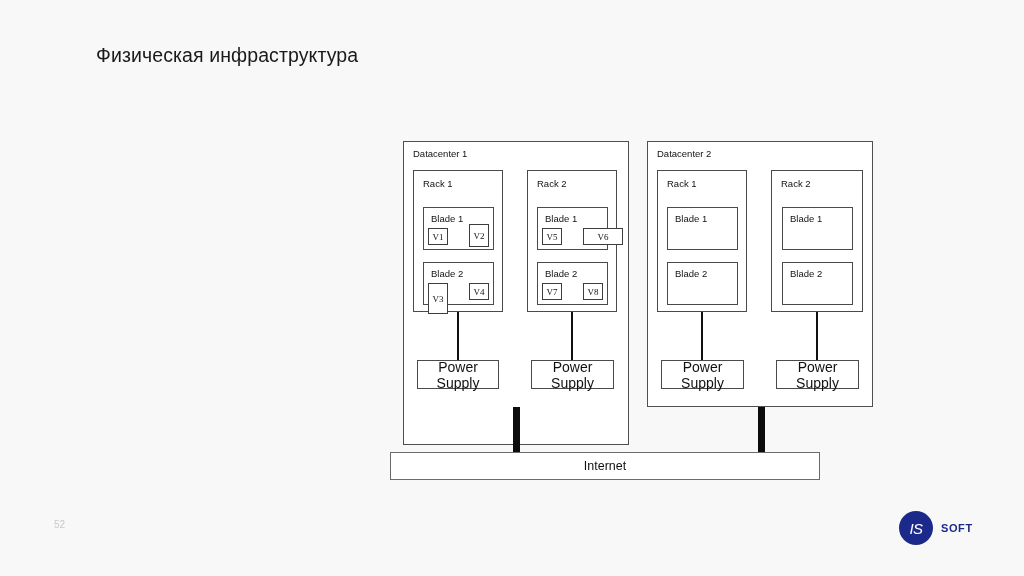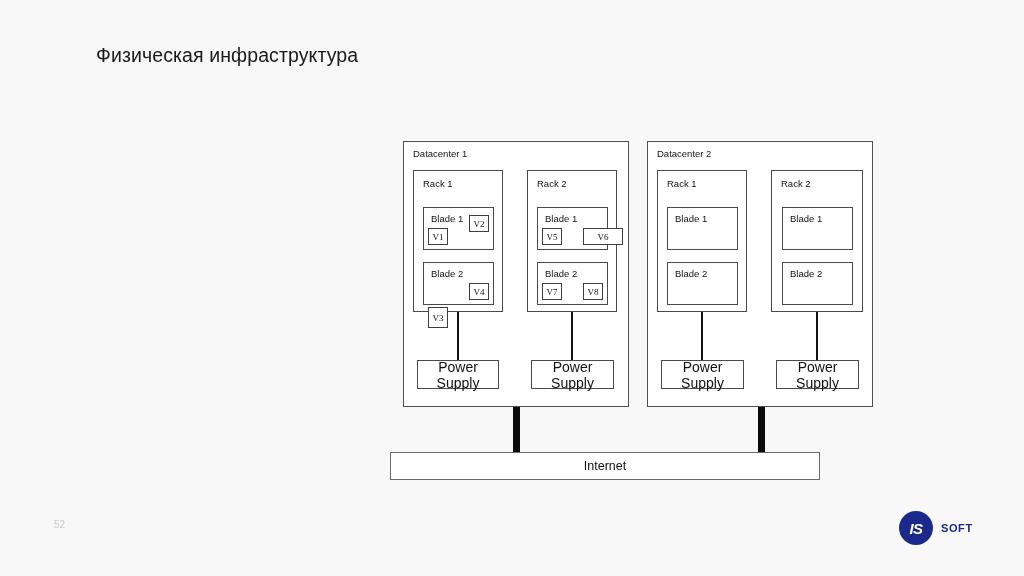--- a/index.html
+++ b/index.html
@@ -140,61 +140,61 @@
   }
   .logo-circle-text {
     position: absolute;
     left: 0;
     right: 0;
     top: 50%;
     transform: translateY(-50%);
     text-align: center;
     color: #ffffff;
     font-size: 15px;
-    font-weight: bold;
+    font-weight: normal;
     font-style: italic;
     letter-spacing: -0.5px;
   }
   .logo-word {
     position: absolute;
     left: 42px;
     top: 13px;
     font-size: 11px;
     font-weight: bold;
     color: #1b2a8a;
     letter-spacing: 0.6px;
   }
 </style>
 </head>
 <body>
 
 <div class="slide">
 
   <div class="slide-title">Физическая инфраструктура</div>
 
-  <div class="box dc-box" style="left:403px; top:141px; width:226px; height:266px;">
+  <div class="box dc-box" style="left:403px; top:141px; width:226px; height:304px;">
     <div class="box-label dc-label">Datacenter 1</div>
   </div>
 
   <div class="box rack-box" style="left:413px; top:170px; width:90px; height:142px;">
     <div class="box-label rack-label">Rack 1</div>
   </div>
   <div class="box blade-box" style="left:423px; top:207px; width:71px; height:43px;">
     <div class="box-label blade-label">Blade 1</div>
   </div>
   <div class="box vm-box" style="left:428px; top:228px; width:20px; height:17px;">
     <div class="vm-label">V1</div>
   </div>
-  <div class="box vm-box" style="left:469px; top:215px; width:20px; height:17px;">
+  <div class="box vm-box" style="left:469px; top:224px; width:20px; height:23px;">
     <div class="vm-label">V2</div>
   </div>
   <div class="box blade-box" style="left:423px; top:262px; width:71px; height:43px;">
     <div class="box-label blade-label">Blade 2</div>
   </div>
-  <div class="box vm-box" style="left:428px; top:283px; width:20px; height:21px;margin-top:24px;">
+  <div class="box vm-box" style="left:428px; top:283px; width:20px; height:31px;">
     <div class="vm-label">V3</div>
   </div>
   <div class="box vm-box" style="left:469px; top:283px; width:20px; height:17px;">
     <div class="vm-label">V4</div>
   </div>
   <div class="connector-thin" style="left:457px; top:312px; height:48px;"></div>
   <div class="box ps-box" style="left:417px; top:360px; width:82px; height:29px;">
     <div class="ps-label">Power Supply</div>
   </div>
 

